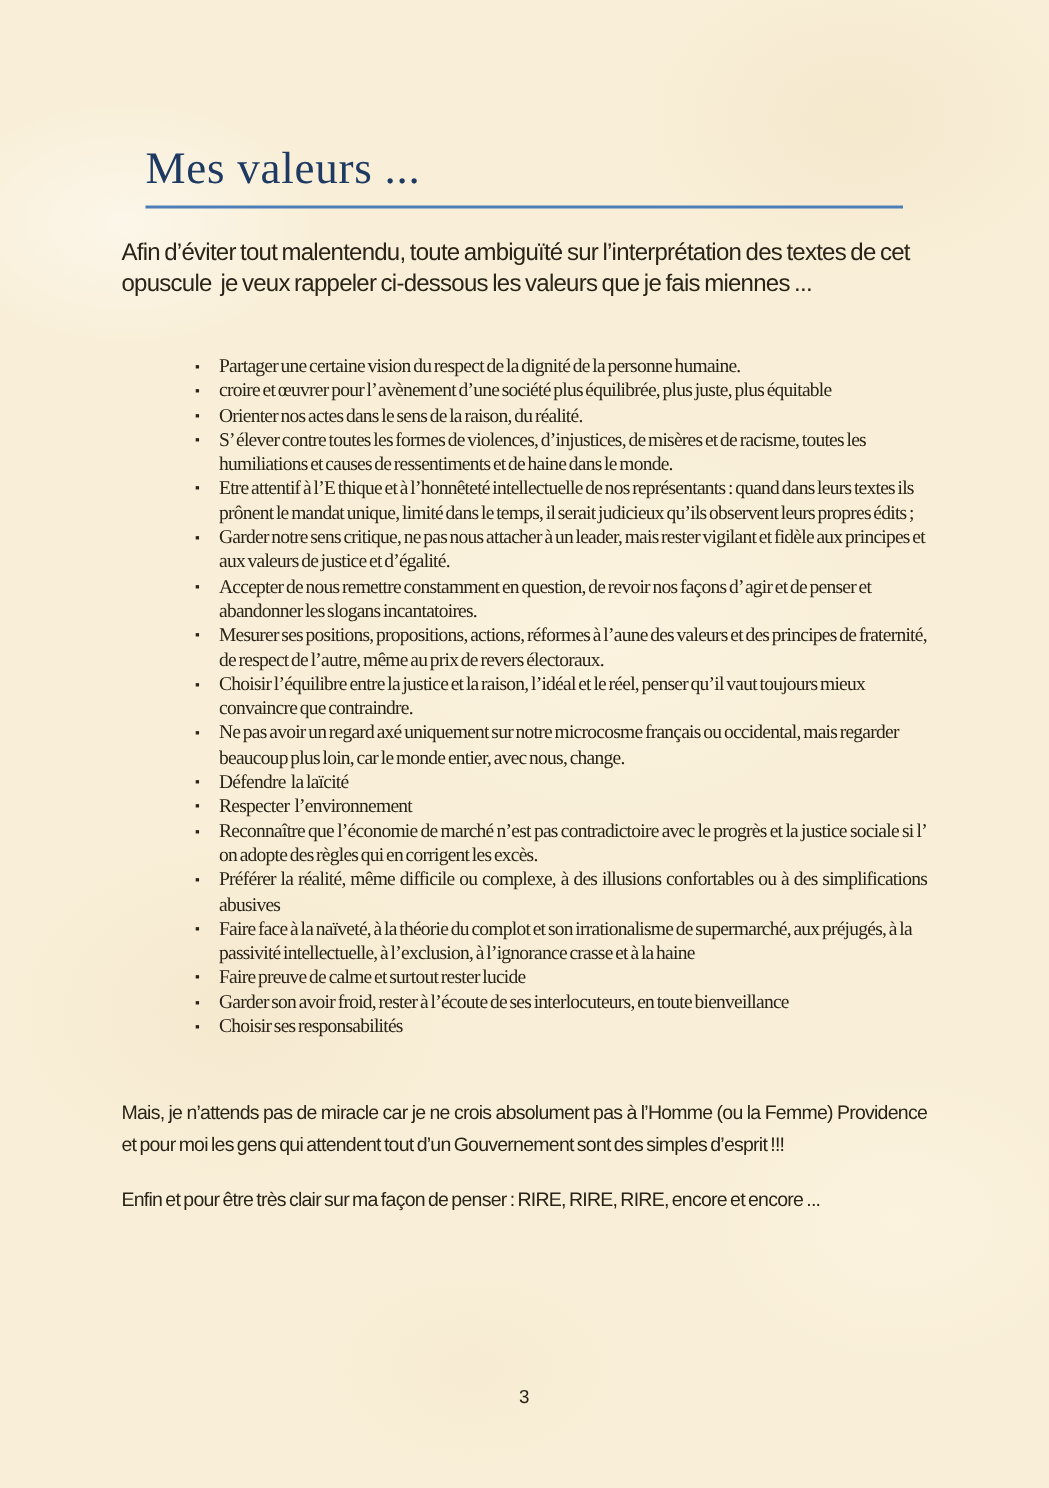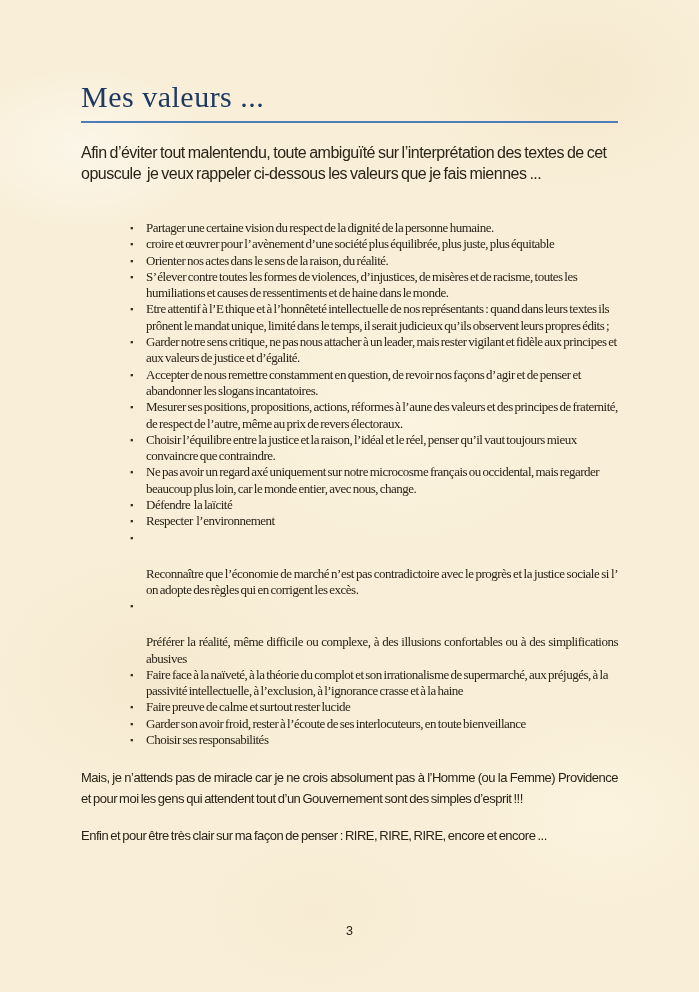--- a/index.html
+++ b/index.html
@@ -25,21 +25,21 @@
     padding: 80px 81px 0 81px;
     box-sizing: border-box;
   }
   .title {
     font-family: "Liberation Serif", serif;
     font-weight: 400;
     font-size: 30px;
     line-height: 34px;
     letter-spacing: 0.5px;
     color: #1e3a63;
-    margin: 0;
+    margin: 16px;
     padding-bottom: 7px;
     border-bottom: 2px solid #4d7eb8;
   }
   .intro {
     margin: 19px 0 0 0;
     font-size: 16px;
     line-height: 21px;
     letter-spacing: -0.5px;
     word-spacing: -1px;
     white-space: pre-wrap;
@@ -62,23 +62,23 @@
     font-size: 9px;
     line-height: 16.3px;
     letter-spacing: 0;
     word-spacing: 0;
   }
   .values .txt {
     flex: 1;
     white-space: pre-wrap;
     font-family: Liberation Serif, serif;
   }
-  .values li.justify .txt { text-align: justify; white-space: normal; margin-top: 36px; }
+  .values li.justify .txt { text-align: justify; white-space: normal; }
   .closing {
-    margin: 19px 0 0 0;
+    margin: 39px 0 0 0;
     font-size: 13px;
     line-height: 21px;
     letter-spacing: -0.5px;
     word-spacing: -1px;
   }
   .closing.justified { text-align: justify; }
   .closing.last { margin-top: 16px; }
   .footer {
     position: absolute;
     bottom: 54px;

